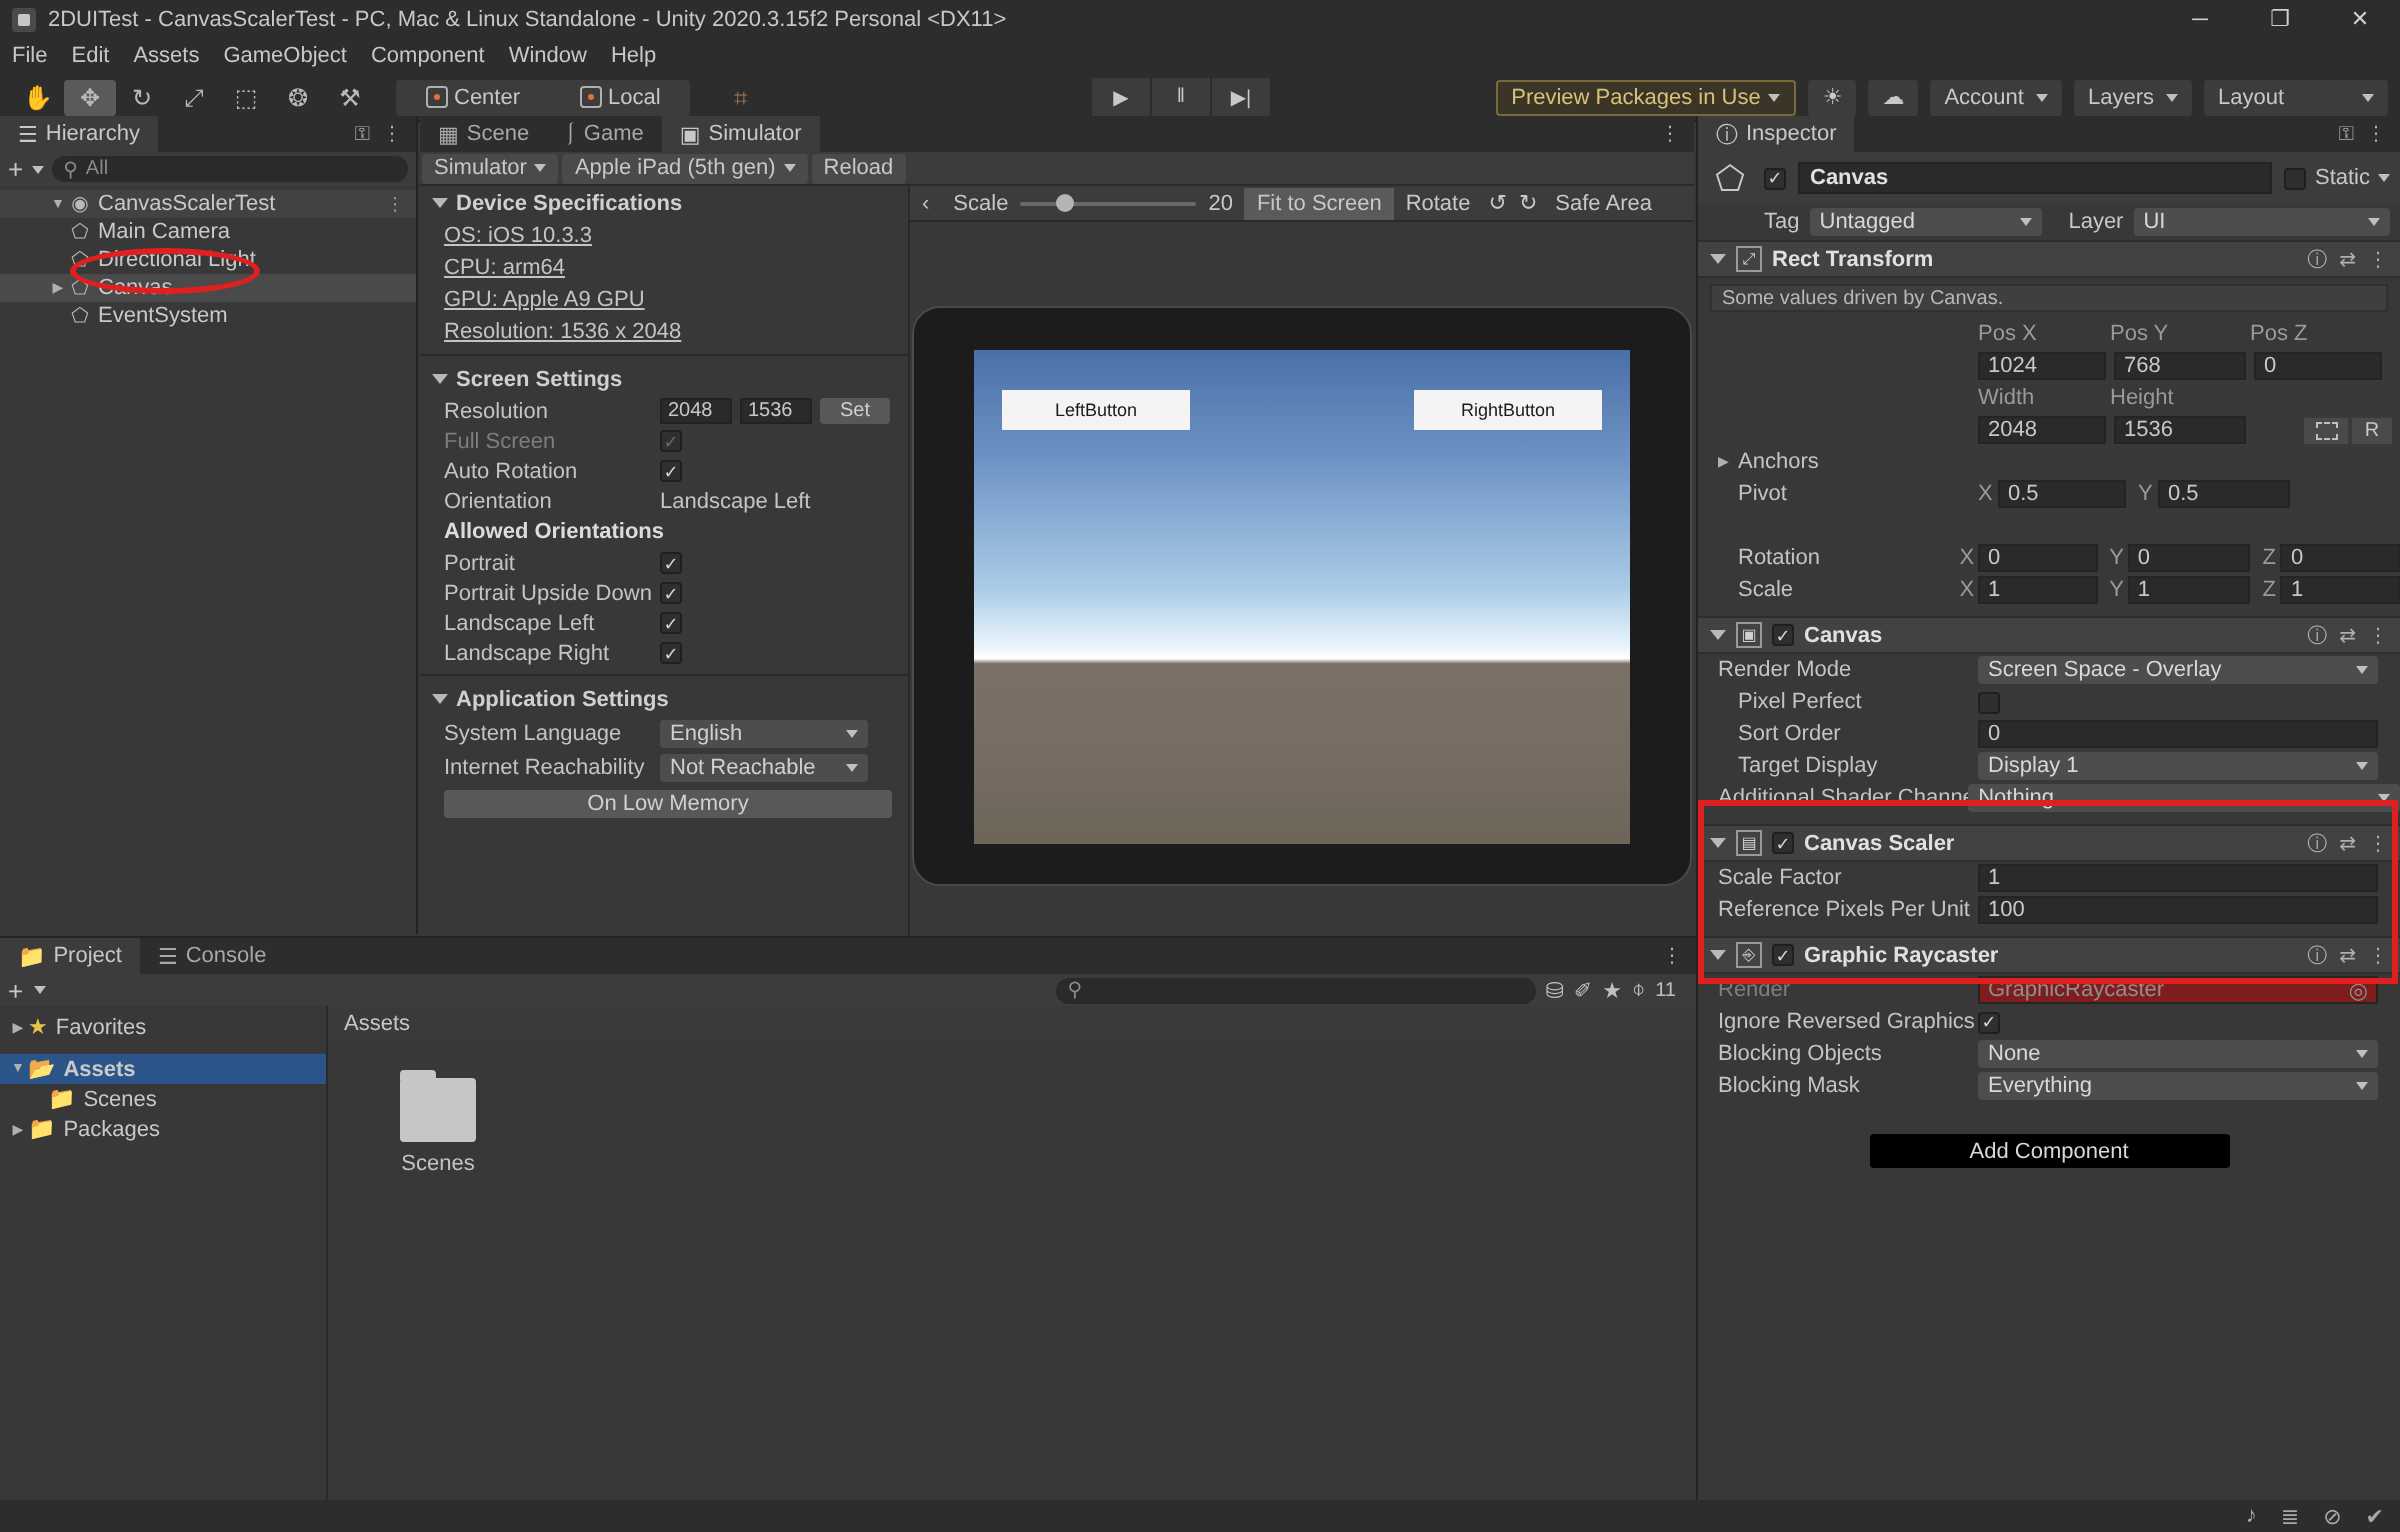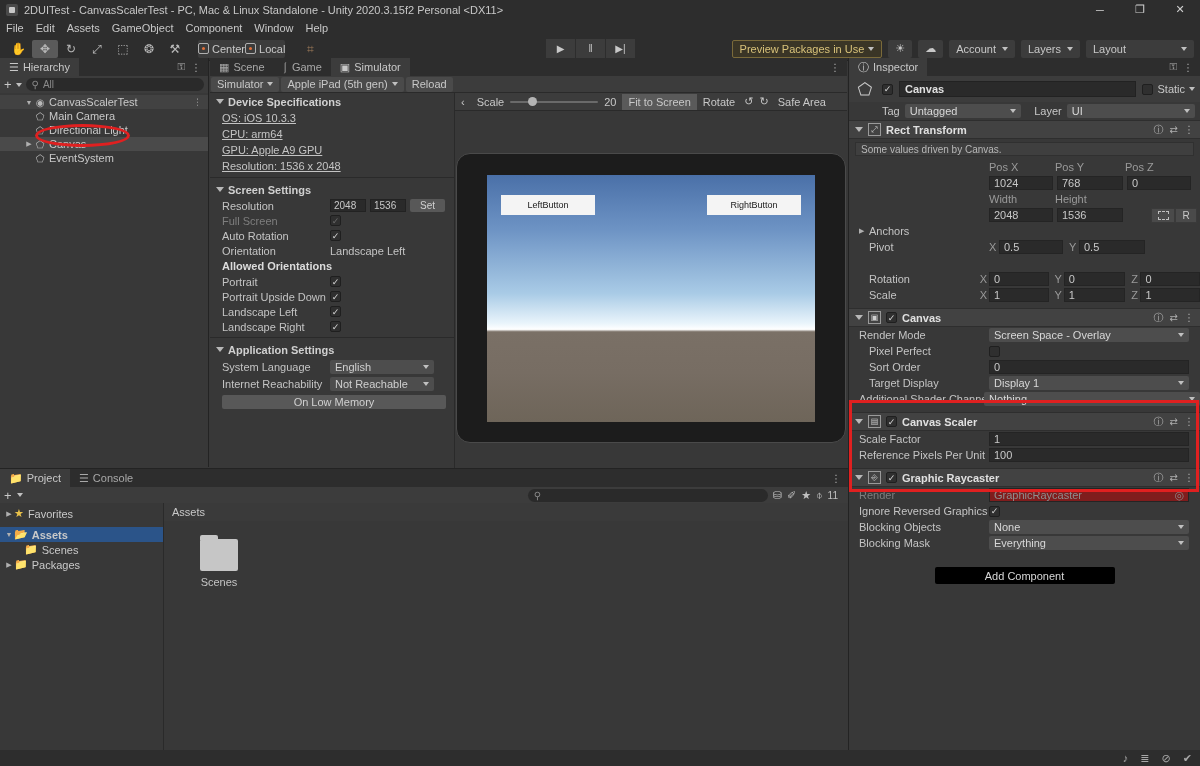--- a/index.html
+++ b/index.html
@@ -36,21 +36,21 @@
   .menubar span { cursor: default; }
 
   
   .toolbar { height: 24px; background: #2d2d2d; display: flex; align-items: center;
              padding: 0 6px; gap: 0px; border-bottom: 1px solid #232323; }
   .tool-group { display: flex; align-items: center; }
   .tbtn { width: 26px; height: 18px; display: flex; align-items: center; justify-content: center;
           color: #b9b9b9; font-size: 12px; border-radius: 2px; }
   .tbtn.active { background: #5a5a5a; }
   .pivot-group { display:flex; margin-left: 10px; background:#3c3c3c; border-radius:2px; overflow:hidden; }
-  .pivot-btn { height:18px; display:flex; align-items:center; gap:3px; padding: 0 0; font-size:11px; color:#c8c8c8;}
+  .pivot-btn { height:18px; display:flex; align-items:center; gap:3px; padding: 0 15px; font-size:11px; color:#c8c8c8;}
   .pivot-ic { width:11px; height:11px; border:1px solid #b0b0b0; border-radius:2px; position:relative; }
   .pivot-ic::after{content:"";position:absolute;left:3px;top:3px;width:3px;height:3px;background:#e0703a;border-radius:50%;}
   .grid-btn { margin-left: 12px; width: 26px; height: 18px; display:flex; align-items:center;justify-content:center;
               color:#a07c5a; font-size:12px;}
   .play-group { position:absolute; left:546px; display:flex; gap:0; }
   .pbtn { width:30px; height:20px; display:flex;align-items:center;justify-content:center;
           background:#3c3c3c; color:#c8c8c8; font-size:10px; border-right:1px solid #2d2d2d;}
   .toolbar-right { margin-left:auto; display:flex; align-items:center; gap:6px; }
   .preview-pkg { height:18px; border:1px solid #7a6a3a; color:#d8c27a; background:#3a3526;
                  font-size:11px; padding: 0 7px; display:flex;align-items:center; gap:4px; border-radius:2px;}
@@ -265,21 +265,21 @@
       <div class="tr-btn">☀</div>
       <div class="tr-btn">☁</div>
       <div class="tr-btn">
         <span>Account</span>
         <span class="caret"></span>
       </div>
       <div class="tr-btn">
         <span>Layers</span>
         <span class="caret"></span>
       </div>
-      <div class="tr-btn" style="width:108px">
+      <div class="tr-btn" style="width:92px">
         <span>Layout</span>
         <span class="caret" style="margin-left:auto"></span>
       </div>
     </div>
   </div>
 
   <div class="hierarchy">
     <div class="panel-tabbar">
       <div class="ptab">
         <span>☰</span>

